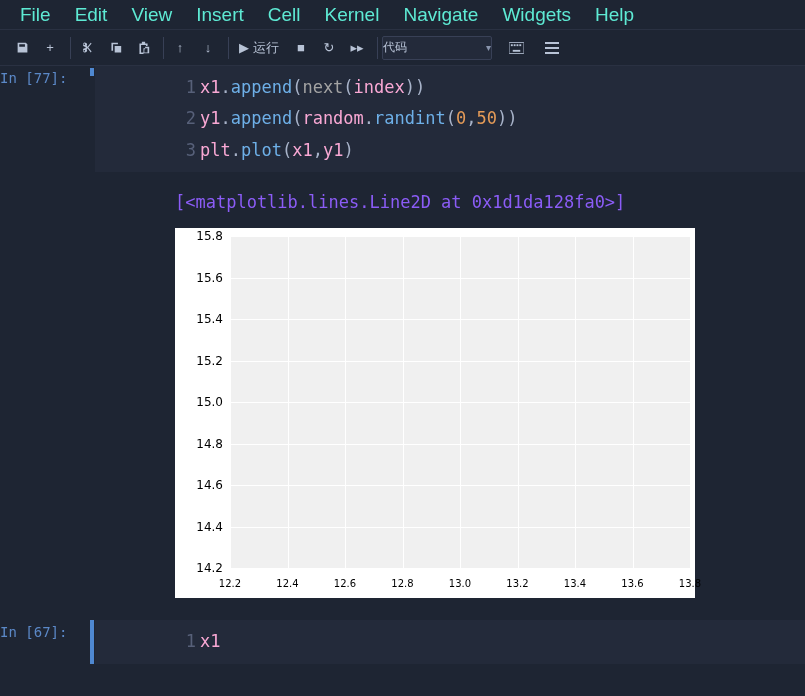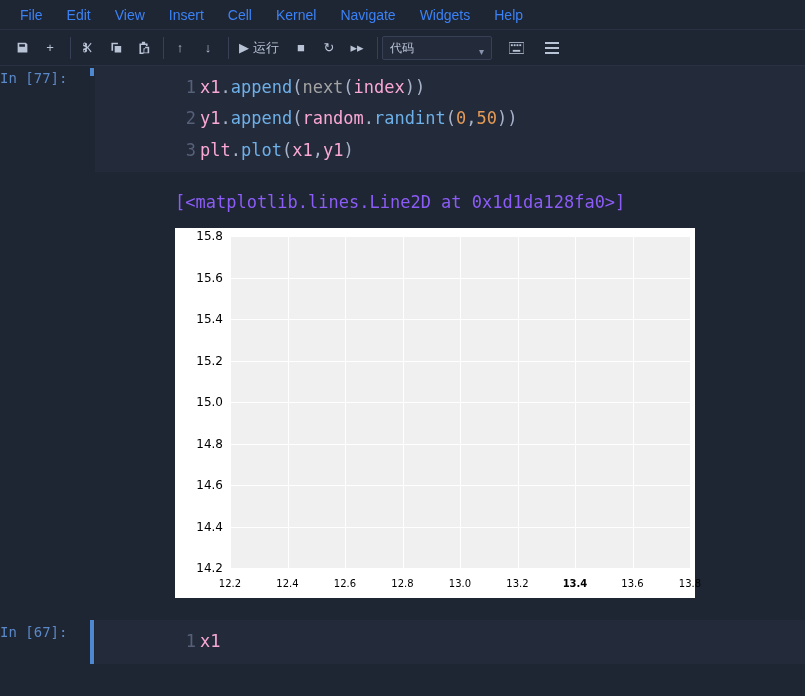--- a/index.html
+++ b/index.html
@@ -19,22 +19,22 @@
     .menu-bar {
       height: 30px;
       background: #1e2533;
       display: flex;
       align-items: center;
       padding: 0 8px;
       border-bottom: 1px solid #2a3142;
     }
     .menu-item {
       padding: 4px 12px;
-      font-size: 14px;
-      color: #3b82f6;
+      font-size: 19px;
+      color: #5eead4;
       cursor: pointer;
     }
     
     .toolbar {
       height: 36px;
       background: #1e2533;
       display: flex;
       align-items: center;
       padding: 0 10px;
       gap: 4px;
@@ -63,26 +63,26 @@
       font-size: 13px;
     }
     .toolbar-btn.wider {
       width: auto;
       padding: 0 6px;
     }
     .toolbar-select {
       background: #232a3a;
       color: #b8c3d6;
       border: 1px solid #384056;
-      padding: 2px 7px;
+      padding: 2px 0;
       font-size: 12px;
       width: 110px;
       height: 24px;
       display: flex;
-      align-items: flex-end;
+      align-items: center;
       justify-content: space-between;
       border-radius: 2px;
       cursor: pointer;
     }
     .toolbar-select .chev {
       font-size: 10px;
       color: #8894ac;
     }
     
     .notebook {
@@ -354,21 +354,21 @@
             <div class="y-tick" style="top: 12.5%;">15.6</div>
             <div class="y-tick" style="top: 0%;">15.8</div>
           </div>
         <div class="x-ticks" id="x-ticks">
             <div class="x-tick" style="left: 0%;">12.2</div>
             <div class="x-tick" style="left: 12.5%;">12.4</div>
             <div class="x-tick" style="left: 25%;">12.6</div>
             <div class="x-tick" style="left: 37.5%;">12.8</div>
             <div class="x-tick" style="left: 50%;">13.0</div>
             <div class="x-tick" style="left: 62.5%;">13.2</div>
-            <div class="x-tick" style="left: 75%; font-weight: bold;">13.4</div>
+            <div class="x-tick" style="left: 75%;">13.4</div>
             <div class="x-tick" style="left: 87.5%;">13.6</div>
             <div class="x-tick" style="left: 100%;">13.8</div>
           </div>
       </div>
     </div>
   </div>
 
   <div style="height:18px;"></div>
 
   <div class="cell" style="position:relative;">

